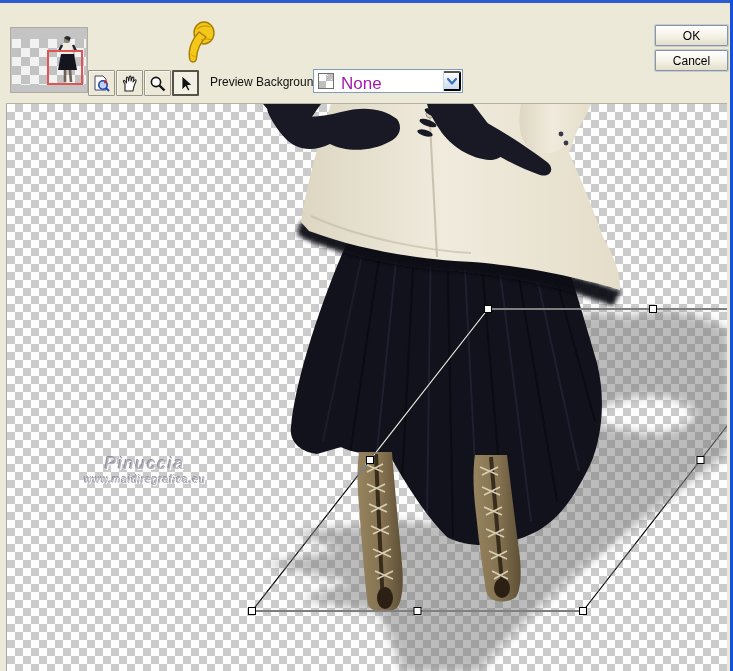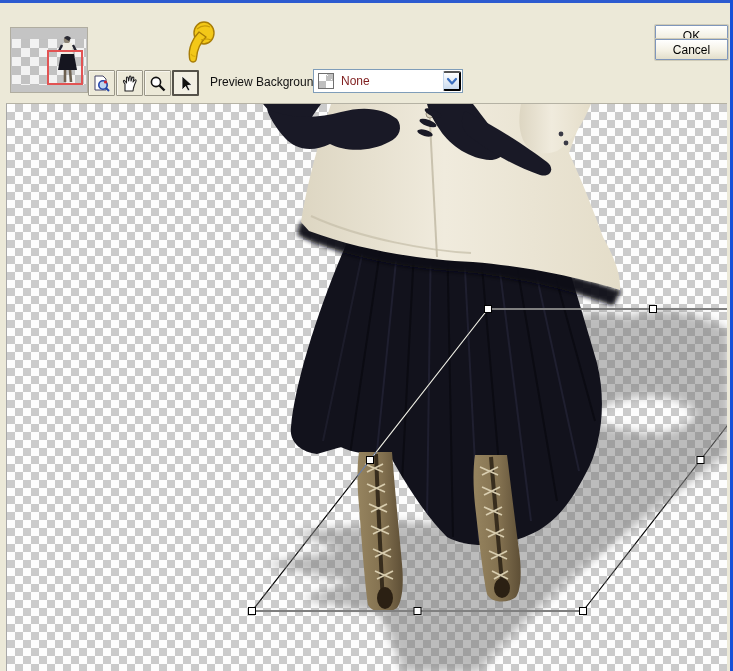--- a/index.html
+++ b/index.html
@@ -69,39 +69,39 @@
     background:#fff;border:1px solid #7f9db9;
   }
   .pb-swatch{
     position:absolute;left:4px;top:3px;width:16px;height:16px;
     border:1px solid #6f6f6f;background-color:#fff;
     background-image:
       linear-gradient(45deg,#bfbfbf 25%,transparent 25%,transparent 75%,#bfbfbf 75%),
       linear-gradient(45deg,#bfbfbf 25%,transparent 25%,transparent 75%,#bfbfbf 75%);
     background-size:14px 14px;background-position:0 0,7px 7px;
   }
-  .pb-value{position:absolute;left:27px;top:4px;font-size:12px;color:#7f1d1d;}
+  .pb-value{position:absolute;left:27px;top:4px;font-size:17px;color:#a21caf;}
   .pb-arrow{
     position:absolute;right:1px;top:1px;bottom:1px;width:18px;
     background:linear-gradient(180deg,#fefefe,#dfe9f5 60%,#c9dbf0);
     border-left:1px solid #c5d6ea;border-radius:2px;
     display:flex;align-items:center;justify-content:center;padding:0;
   }
 
   
   .xp-btn{
     position:absolute;left:655px;width:73px;height:21px;
     background:linear-gradient(180deg,#ffffff,#f4f1e5 55%,#e2decb);
     border:1px solid #7f96bb;border-radius:1px;
     font-size:12px;color:#000;text-align:center;line-height:19px;
     box-shadow:0 0 0 1px #cfcbb8;
     font-family:"Liberation Sans",sans-serif;
   }
   .xp-btn.ok{top:25px;}
-  .xp-btn.cancel{top:39px;}
+  .xp-btn.cancel{top:50px;}
 
   
   .watermark{
     position:absolute;left:58px;top:350px;width:160px;text-align:center;
     color:#b2b0bc;pointer-events:none;
     text-shadow:1px 1px 0 #ffffff,-1px -1px 0 #90909c;
   }
   .watermark .l1{font-size:17px;letter-spacing:2px;font-style:italic;}
   .watermark .l2{font-size:10px;letter-spacing:1px;font-style:italic;}
 </style>
@@ -328,17 +328,21 @@
         <rect x="247.5" y="606.5" width="7" height="7" fill="#fff" stroke="#000"></rect>
         <rect x="413" y="606.5" width="7" height="7" fill="#fff" stroke="#000"></rect>
         <rect x="578.5" y="606.5" width="7" height="7" fill="#fff" stroke="#000"></rect>
         <rect x="365.5" y="455.5" width="7" height="7" fill="#fff" stroke="#000"></rect>
         <rect x="696" y="455.5" width="7" height="7" fill="#fff" stroke="#000"></rect>
         <rect x="483.5" y="304.5" width="7" height="7" fill="#fff" stroke="#000"></rect>
         <rect x="648.5" y="304.5" width="7" height="7" fill="#fff" stroke="#000"></rect>
       </g>
     </svg>
 
+    <div class="watermark">
+      <div class="l1">Pinuccia</div>
+      <div class="l2">www.maidiregrafica.eu</div>
+    </div>
   </div>
 
   <div class="right-gutter"></div>
   <div class="win-border-right"></div>
 </div>
 
 </body></html>

